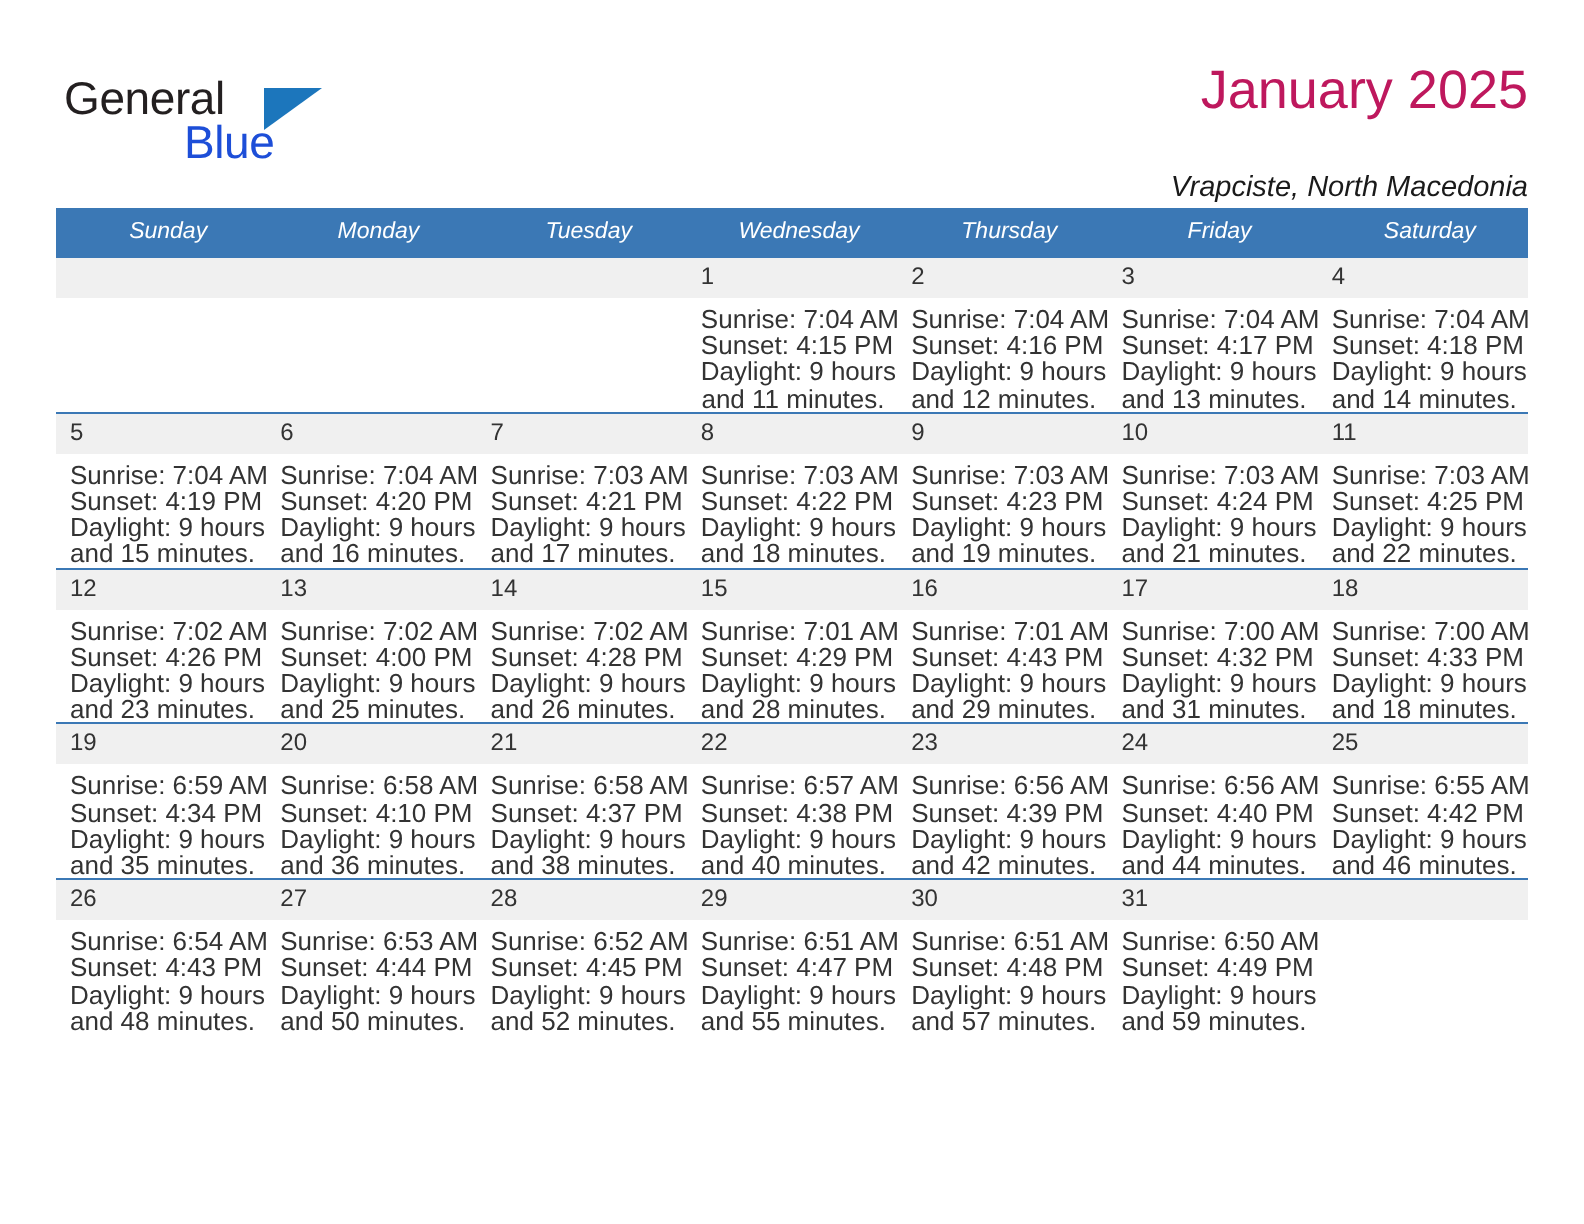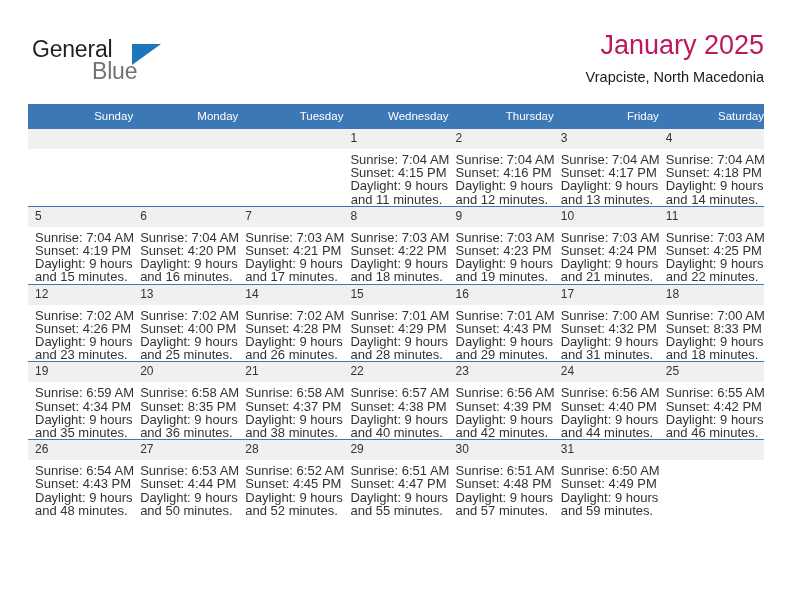--- a/index.html
+++ b/index.html
@@ -44,21 +44,21 @@
     letter-spacing: -0.2px;
     color: #231f20;
     font-family: "Liberation Sans", sans-serif;
   }
   .logo-blue {
     position: absolute;
     left: 60px;
     top: 22px;
     font-size: 23px;
     letter-spacing: -0.2px;
-    color: #737373;
+    color: #1d4ed8;
     font-family: "Liberation Sans", sans-serif;
   }
   .logo-triangle {
     position: absolute;
     left: 100px;
     top: 8px;
     width: 0;
     height: 0;
     border-left: 29px solid #1c76bc;
     border-bottom: 21px solid transparent;
@@ -74,41 +74,43 @@
     font-size: 27px;
     color: #be185d;
     font-weight: normal;
     line-height: 34px;
     white-space: nowrap;
   }
   .cal-subtitle {
     font-size: 14.5px;
     color: #1a1a1a;
     line-height: 22px;
-    margin-top: 4px;
+    margin-top: 21px;
     white-space: nowrap;
+    font-style: italic;
   }
 
   
   .calendar {
     position: absolute;
     left: 28px;
     top: 104px;
     width: 736px;
     border-collapse: collapse;
     table-layout: fixed;
   }
   .calendar th {
     background: #3b78b5;
     color: #ffffff;
     font-size: 11.5px;
     font-weight: normal;
-    text-align: right;
+    text-align: center;
     padding: 6px 0 6px 7px;
     height: 12px;
+    font-style: italic;
   }
   .calendar td {
     vertical-align: top;
     padding: 0;
     border-top: 1px solid #3b78b5;
     height: 76px;
   }
   .calendar tr.week td {
     background: #ffffff;
   }
@@ -334,41 +336,41 @@
               <div>Sunrise: 7:00 AM</div>
               <div>Sunset: 4:32 PM</div>
               <div>Daylight: 9 hours</div>
               <div>and 31 minutes.</div>
             </div>
           </td>
           <td>
             <div class="daynum">18</div>
             <div class="cell-body">
               <div>Sunrise: 7:00 AM</div>
-              <div>Sunset: 8:33 PM</div>
+              <div>Sunset: 4:33 PM</div>
               <div>Daylight: 9 hours</div>
               <div>and 18 minutes.</div>
             </div>
           </td>
         </tr>
         <tr class="week">
           <td>
             <div class="daynum">19</div>
             <div class="cell-body">
               <div>Sunrise: 6:59 AM</div>
               <div>Sunset: 4:34 PM</div>
               <div>Daylight: 9 hours</div>
               <div>and 35 minutes.</div>
             </div>
           </td>
           <td>
             <div class="daynum">20</div>
             <div class="cell-body">
               <div>Sunrise: 6:58 AM</div>
-              <div>Sunset: 8:35 PM</div>
+              <div>Sunset: 4:10 PM</div>
               <div>Daylight: 9 hours</div>
               <div>and 36 minutes.</div>
             </div>
           </td>
           <td>
             <div class="daynum">21</div>
             <div class="cell-body">
               <div>Sunrise: 6:58 AM</div>
               <div>Sunset: 4:37 PM</div>
               <div>Daylight: 9 hours</div>

